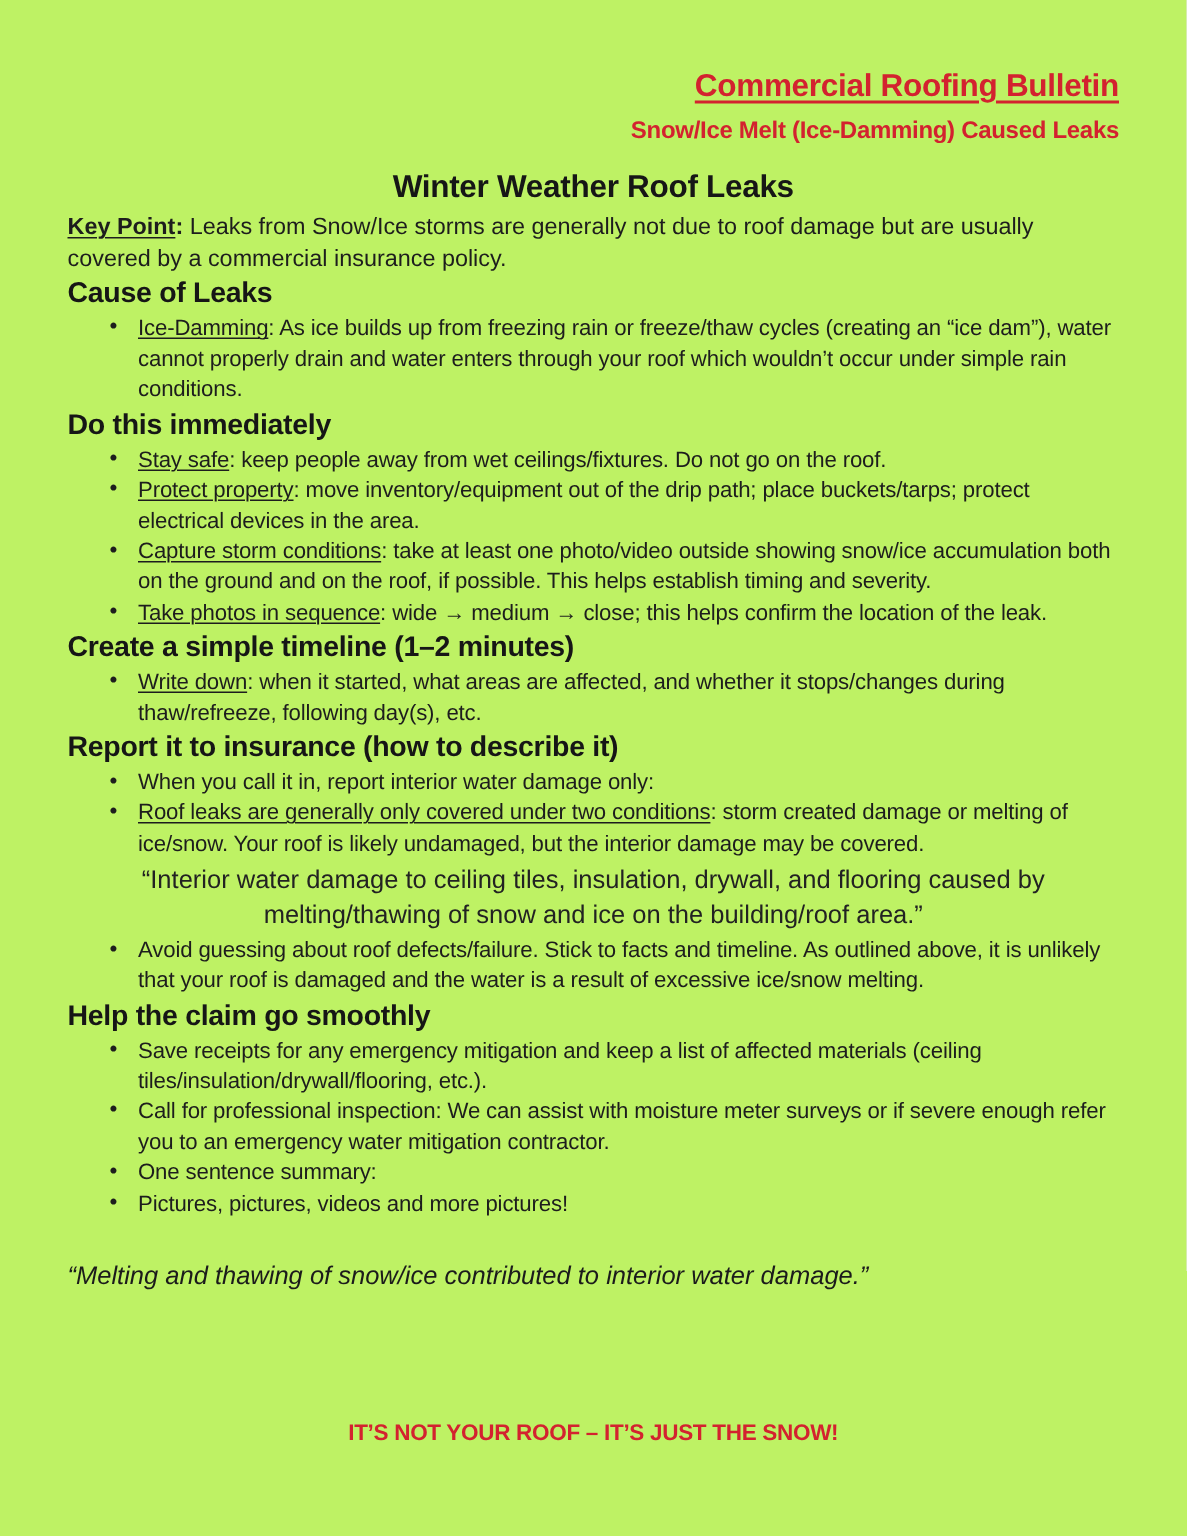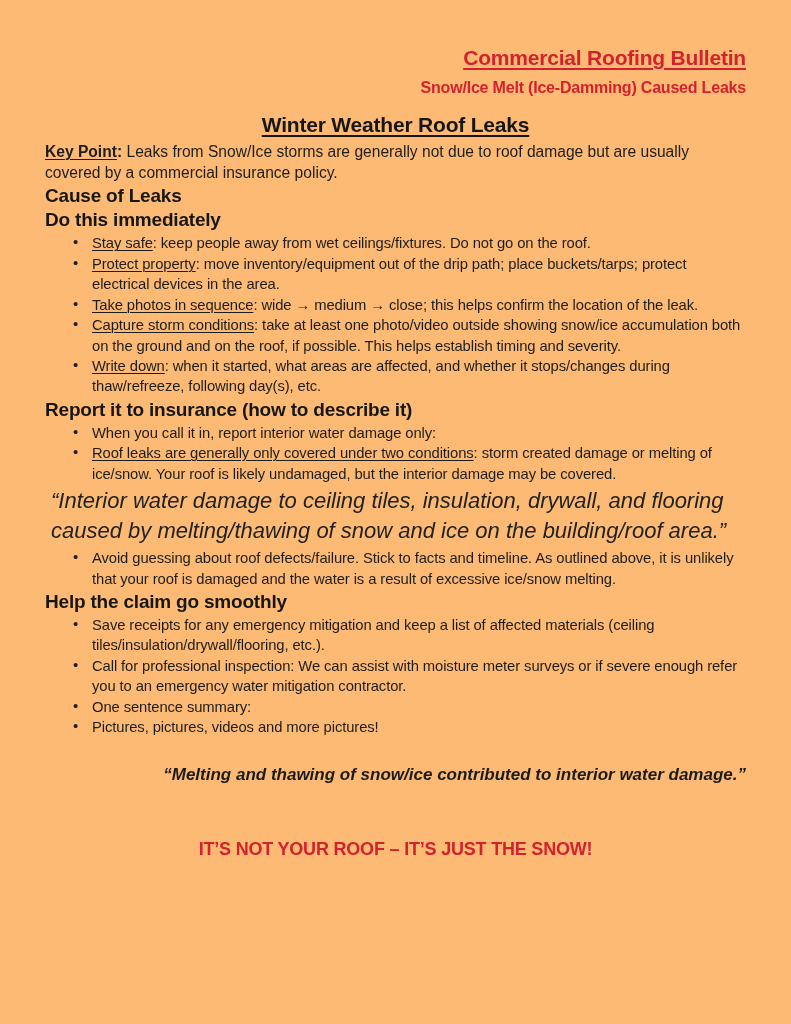--- a/index.html
+++ b/index.html
@@ -1,67 +1,67 @@
 <!DOCTYPE html>
 <html><head>
 <meta charset="utf-8">
 <style>
   html,body{margin:0;padding:0;background:#e8e8e8;}
   .page{
     width:791px;height:1024px;box-sizing:border-box;
-    margin:0 auto;background:#fdba74;
+    margin:0 auto;background:#bef264;
     padding:46px 45px 0 45px;overflow:hidden;
     font-family:"Liberation Sans", sans-serif;
     color:#1d1d1d;
   }
   .header{text-align:right;}
   .header-title{
     display:inline-block;
     font-size:21px;font-weight:bold;color:#d3222f;
     text-decoration:underline;text-underline-offset:3px;text-decoration-thickness:2px;
     letter-spacing:-0.2px;
   }
   .header-subtitle{
     font-size:16px;font-weight:bold;color:#d3222f;
     margin-top:9px;letter-spacing:-0.2px;
   }
   .doc-title{
     text-align:center;font-size:21px;font-weight:bold;color:#161616;
     margin-top:16px;letter-spacing:-0.2px;
   }
-  .doc-title span{text-decoration:underline;text-underline-offset:3px;text-decoration-thickness:2px;}
+  .doc-title span{text-underline-offset:3px;text-decoration-thickness:2px;}
   .key-point{
     text-align:left;font-size:15.6px;line-height:1.33;margin-top:5px;
   }
   .section-heading{
     font-size:19px;font-weight:bold;color:#161616;
     margin:2px 0 2px 0;letter-spacing:-0.2px;
   }
   ul{list-style:none;margin:0;padding:0;}
   li{
     position:relative;padding-left:47px;
     font-size:14.8px;line-height:1.38;letter-spacing:-0.1px;
   }
   li::before{
     content:"\2022";
     position:absolute;left:28px;top:-1px;font-size:15px;color:#1d1d1d;
   }
   .u{text-decoration:underline;text-underline-offset:2px;text-decoration-thickness:1px;}
   .b{font-weight:bold;}
   .quote{
-    font-style:italic;font-size:22px;line-height:1.37;
+    text-align:center;font-size:17px;line-height:1.37;
     margin:2px 6px 2px 6px;color:#222;
   }
   .summary-quote{
-    text-align:right;font-style:italic;font-weight:bold;
+    text-align:left;font-style:italic;font-weight:normal;
     font-size:17px;margin-top:28px;color:#1b1b1b;
   }
   .footer-line{
     text-align:center;color:#d3222f;font-weight:bold;
-    font-size:18px;margin-top:54px;letter-spacing:-0.2px;
+    font-size:15px;margin-top:86px;letter-spacing:-0.2px;
   }
 </style>
 </head>
 <body>
 
 <div class="page">
 
   <div class="header">
     <div class="header-title">Commercial Roofing Bulletin</div>
     <div class="header-subtitle">Snow/Ice Melt (Ice-Damming) Caused Leaks</div>
@@ -69,29 +69,33 @@
 
   <div class="doc-title">
     <span>Winter Weather Roof Leaks</span>
   </div>
 
   <div class="key-point">
     <span class="b u">Key Point</span><span class="b">:</span><span> Leaks from Snow/Ice storms are generally not due to roof damage but are usually covered by a commercial insurance policy.</span>
   </div>
 
   <div class="section-heading">Cause of Leaks</div>
+  <ul>
+    <li><span class="u">Ice-Damming</span><span>: As ice builds up from freezing rain or freeze/thaw cycles (creating an “ice dam”), water cannot properly drain and water enters through your roof which wouldn’t occur under simple rain conditions.</span></li>
+  </ul>
 
   <div class="section-heading">Do this immediately</div>
   <ul>
     <li><span class="u">Stay safe</span><span>: keep people away from wet ceilings/fixtures. Do not go on the roof.</span></li>
     <li><span class="u">Protect property</span><span>: move inventory/equipment out of the drip path; place buckets/tarps; protect electrical devices in the area.</span></li>
+    <li><span class="u">Capture storm conditions</span><span>: take at least one photo/video outside showing snow/ice accumulation both on the ground and on the roof, if possible. This helps establish timing and severity.</span></li>
     <li><span class="u">Take photos in sequence</span><span>: wide → medium → close; this helps confirm the location of the leak.</span></li>
-    <li><span class="u">Capture storm conditions</span><span>: take at least one photo/video outside showing snow/ice accumulation both on the ground and on the roof, if possible. This helps establish timing and severity.</span></li>
   </ul>
 
+  <div class="section-heading">Create a simple timeline (1–2 minutes)</div>
   <ul>
     <li><span class="u">Write down</span><span>: when it started, what areas are affected, and whether it stops/changes during thaw/refreeze, following day(s), etc.</span></li>
   </ul>
 
   <div class="section-heading">Report it to insurance (how to describe it)</div>
   <ul>
     <li><span class="u"></span><span>When you call it in, report interior water damage only:</span></li>
     <li><span class="u">Roof leaks are generally only covered under two conditions</span><span>: storm created damage or melting of ice/snow. Your roof is likely undamaged, but the interior damage may be covered.</span></li>
   </ul>
   <div class="quote">“Interior water damage to ceiling tiles, insulation, drywall, and flooring caused by melting/thawing of snow and ice on the building/roof area.”</div>

